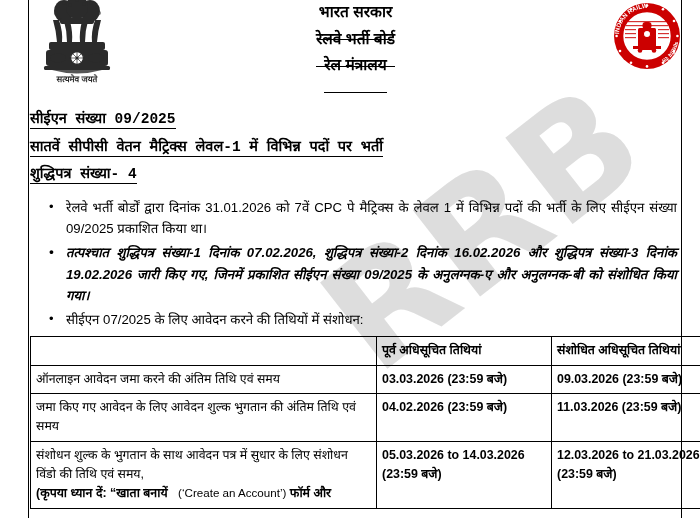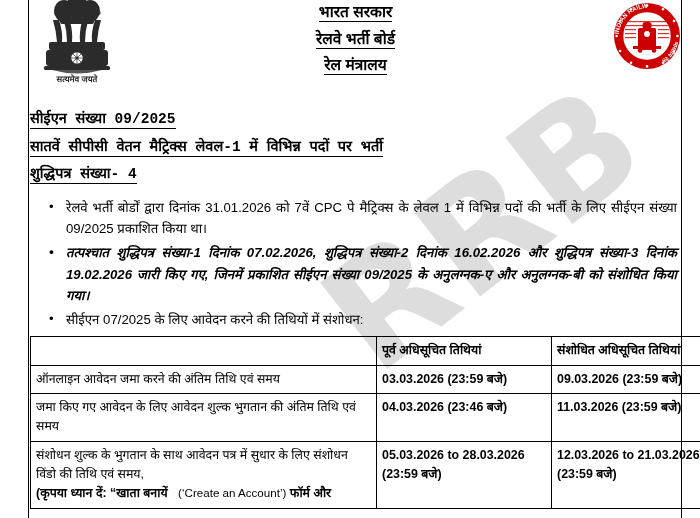--- a/index.html
+++ b/index.html
@@ -86,21 +86,21 @@
     padding-top: 4px;
   }
   .header-titles div {
     font-size: 15.5px;
     font-weight: 700;
     line-height: 1.0;
     margin-bottom: 11px;
   }
   .header-titles span {
     border-bottom: 1.6px solid #000;
-    padding-bottom: 1px;
+    padding-bottom: 19px;
   }
 
   
   .notice-titles {
     text-align: left;
     margin-top: 20px;
     font-family: Liberation Mono, monospace;
   }
   .notice-titles .t {
     font-size: 14.5px;
@@ -302,33 +302,33 @@
         </tr>
 
         <tr>
           <td class="c0">ऑनलाइन आवेदन जमा करने की अंतिम तिथि एवं समय</td>
           <td class="c1 val">03.03.2026 (23:59 बजे)</td>
           <td class="c2 val">09.03.2026 (23:59 बजे)</td>
         </tr>
 
         <tr>
           <td class="c0">जमा किए गए आवेदन के लिए आवेदन शुल्क भुगतान की  अंतिम तिथि एवं समय</td>
-          <td class="c1 val">04.03.2026 (23:46 बजे)</td>
+          <td class="c1 val">04.02.2026 (23:59 बजे)</td>
           <td class="c2 val">11.03.2026 (23:59 बजे)</td>
         </tr>
 
         <tr>
           <td class="c0">
             <span>संशोधन शुल्क के भुगतान के साथ आवेदन पत्र में सुधार के लिए संशोधन विंडो की तिथि एवं समय,</span>
             <div class="cell-note">
               <span>(कृपया ध्यान दें: “खाता बनायें</span>
               <span class="en">(‘Create an Account’)</span>
               <span>फॉर्म और</span>
             </div>
           </td>
-          <td class="c1 val">05.03.2026 to 28.03.2026 (23:59 बजे)</td>
+          <td class="c1 val">05.03.2026 to 14.03.2026 (23:59 बजे)</td>
           <td class="c2 val">12.03.2026 to 21.03.2026 (23:59 बजे)</td>
         </tr>
       </tbody>
     </table>
 
   </div>
 </div>
 
 </body></html>

